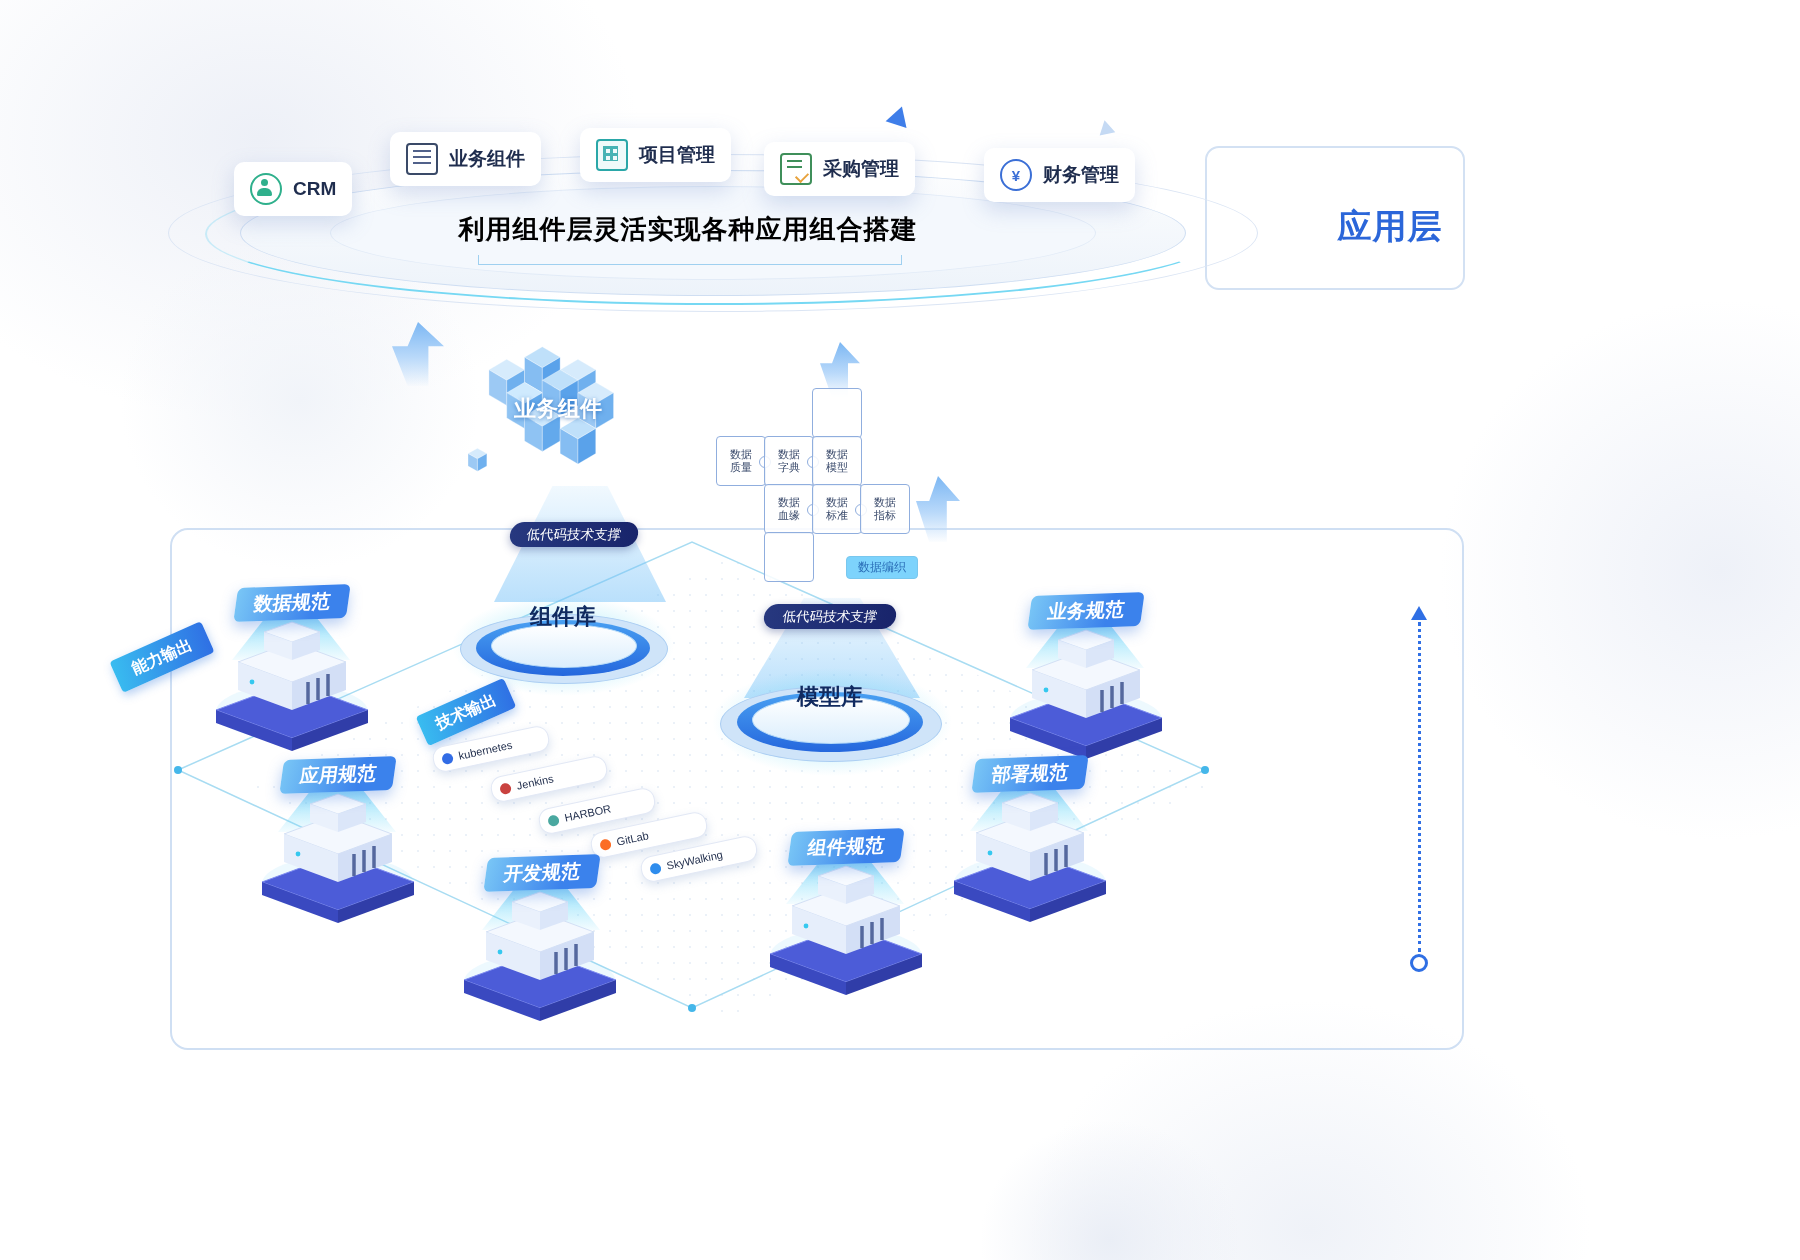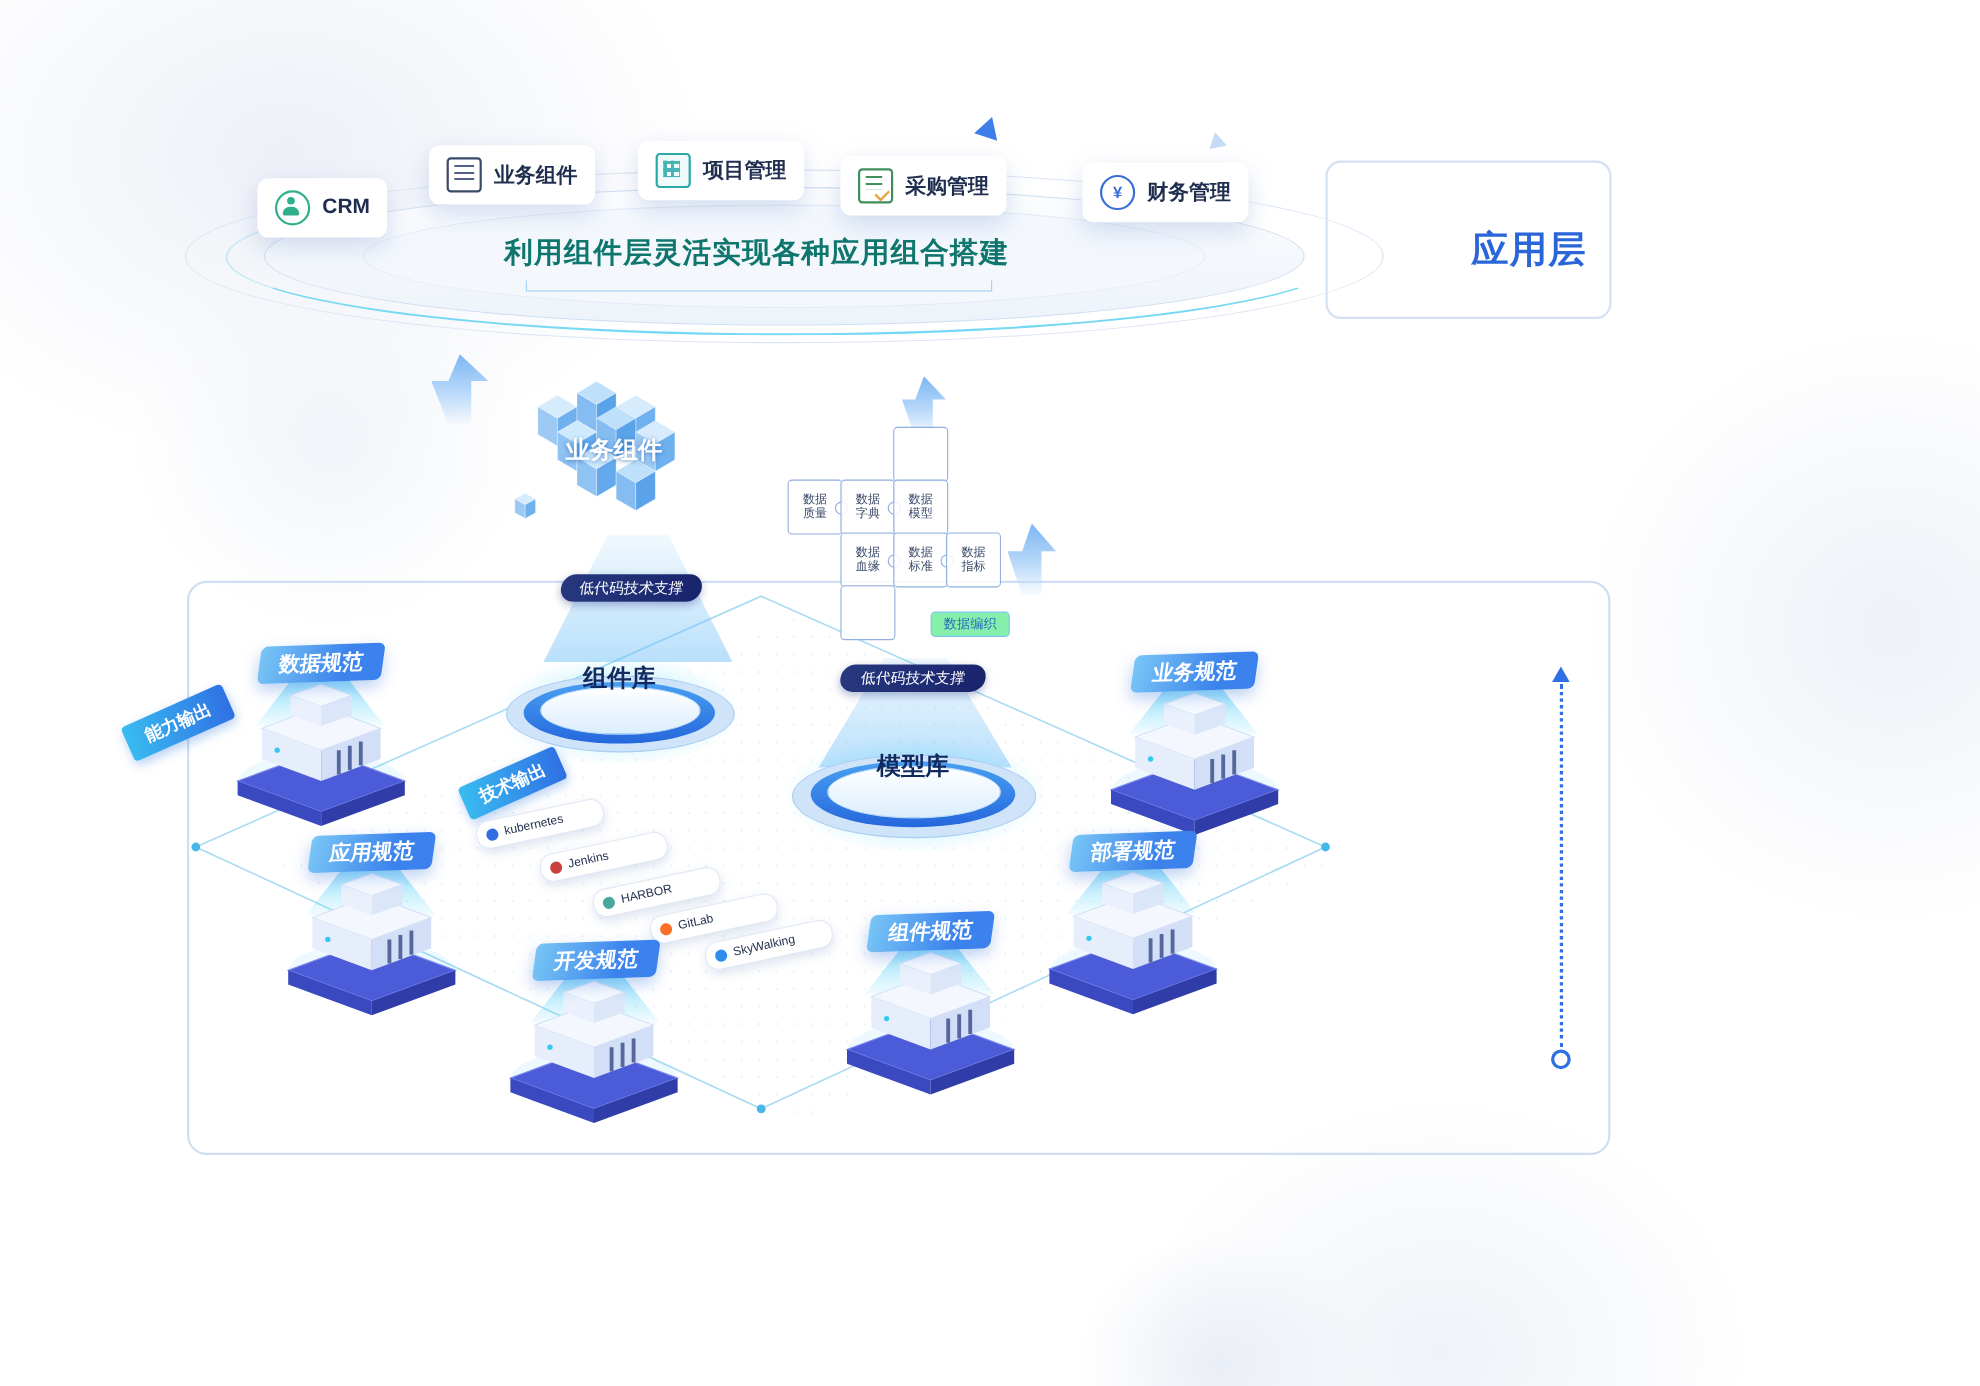--- a/index.html
+++ b/index.html
@@ -41,21 +41,21 @@
   .ic-doc::before{content:"";position:absolute;left:5px;right:5px;top:5px;height:15px;background:repeating-linear-gradient(180deg,#51618a 0 2px,transparent 2px 6px);}
   .ic-proj{border:2px solid #2aa7a8;background:#effafa;border-radius:4px;}
   .ic-proj::before{content:"";position:absolute;left:5px;top:5px;width:15px;height:15px;opacity:.85;
     background-image:repeating-linear-gradient(90deg,#2aa7a8 0 3px,transparent 3px 7px),repeating-linear-gradient(180deg,#2aa7a8 0 3px,transparent 3px 7px);}
   .ic-proc{border:2px solid #3f8f5a;background:#fff;border-radius:4px;}
   .ic-proc::before{content:"";position:absolute;left:5px;right:8px;top:5px;height:12px;background:repeating-linear-gradient(180deg,#3f8f5a 0 2px,transparent 2px 6px);}
   .ic-proc::after{content:"";position:absolute;right:2px;bottom:3px;width:10px;height:6px;border-left:2px solid #e8a23c;border-bottom:2px solid #e8a23c;transform:rotate(-45deg);}
   .ic-fin{border:2px solid #3b6fd6;border-radius:50%;display:flex;align-items:center;justify-content:center;color:#3b6fd6;font-weight:bold;font-size:15px;}
 
   
-  .banner{left:438px;top:212px;width:500px;text-align:center;font-size:26px;font-weight:bold;color:#0f766e;letter-spacing:1px;z-index:6;}
+  .banner{left:438px;top:212px;width:500px;text-align:center;font-size:26px;font-weight:bold;color:#000000;letter-spacing:1px;z-index:6;}
   .banner-deco{left:478px;top:252px;width:424px;height:12px;border-bottom:1px solid #9fd0f0;z-index:6;}
   .banner-deco::before,.banner-deco::after{content:"";position:absolute;bottom:0;width:1px;height:9px;background:#9fd0f0;}
   .banner-deco::before{left:0;} .banner-deco::after{right:0;}
 
   
   .uparrow{position:absolute;clip-path:polygon(50% 0,100% 38%,70% 38%,70% 100%,30% 100%,0 38%,30% 38%);
     background:linear-gradient(180deg,#7cb7f3,#b9d9fa 55%,rgba(200,225,250,.05));z-index:2;}
 
   
   .cube-label{color:#fff;font-weight:bold;font-size:22px;text-align:center;text-shadow:0 1px 4px rgba(25,90,170,.65);z-index:4;}
@@ -73,21 +73,21 @@
   .pd-mid{position:absolute;border-radius:50%;background:linear-gradient(180deg,#49a0f2,#2567dd);z-index:3;}
   .pd-top{position:absolute;border-radius:50%;background:linear-gradient(180deg,#ffffff,#dbeefd);border:1px solid #b8dcf8;z-index:3;}
   .pd-label{position:absolute;text-align:center;font-size:22px;font-weight:bold;color:#102a60;z-index:5;}
 
   
   .puz{position:absolute;width:48px;height:48px;border:1px solid #90aede;background:rgba(255,255,255,.85);
     display:flex;align-items:center;justify-content:center;text-align:center;font-size:11px;line-height:13px;color:#3a4a6b;
     white-space:pre-line;border-radius:4px;z-index:4;}
   .puz.tab::after{content:"";position:absolute;right:-6px;top:50%;margin-top:-5px;width:10px;height:10px;border-radius:50%;background:#fff;border:1px solid #90aede;}
   .fabric-pill{left:846px;top:556px;width:70px;height:21px;display:flex;align-items:center;justify-content:center;
-    background:#86efac;border:1px solid #79c7ee;border-radius:4px;font-size:12px;color:#2b6fb8;z-index:4;}
+    background:#7dd3fc;border:1px solid #79c7ee;border-radius:4px;font-size:12px;color:#2b6fb8;z-index:4;}
 
   
   .ribbon{position:absolute;display:flex;align-items:center;justify-content:center;color:#fff;font-weight:bold;font-size:16px;
     background:linear-gradient(100deg,#39bdf0,#2f6fe4);border-radius:4px;transform:rotate(-24deg);z-index:4;box-shadow:0 4px 10px rgba(50,120,220,.35);}
 
   
   .badge{position:absolute;width:100px;height:24px;display:flex;align-items:center;padding:0 8px;background:#fff;border:1px solid #e2e8f5;
     border-radius:12px;box-shadow:0 4px 10px rgba(120,150,200,.25);font-size:11px;color:#24314f;transform:rotate(-12deg);z-index:4;}
   .bdot{width:11px;height:11px;border-radius:50%;margin-right:6px;flex:none;}
   .d-k8s{background:#326ce5}.d-jen{background:#c9423f}.d-har{background:#4aa8a0}.d-git{background:#fc6d26}.d-sky{background:#2f8ded}

